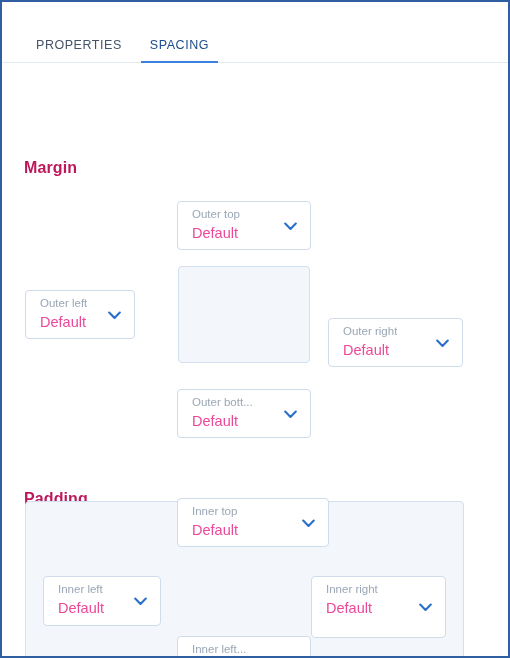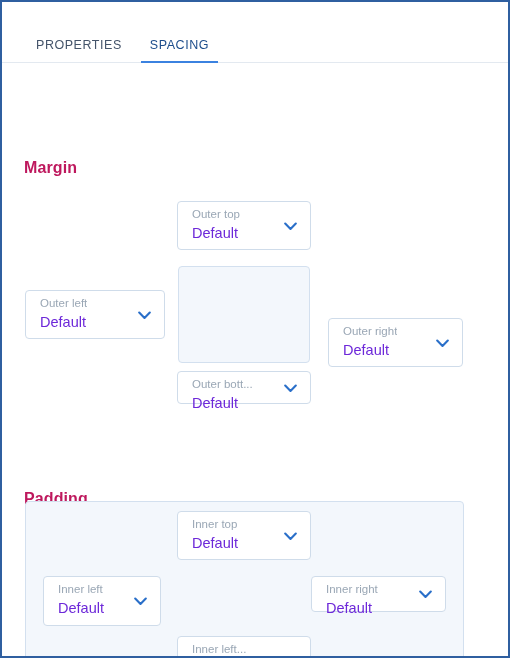--- a/index.html
+++ b/index.html
@@ -101,21 +101,21 @@
     color: #9aa7b5;
     white-space: nowrap;
     overflow: hidden;
     pointer-events: none;
   }
   .field .value {
     position: absolute;
     left: 14px;
     top: 23px;
     font-size: 14.5px;
-    color: #6d28d9;
+    color: #ec4899;
     white-space: nowrap;
   }
   .field .chev {
     position: absolute;
     right: 13px;
     top: 50%;
     margin-top: -4px;
     width: 13px;
     height: 9px;
     line-height: 0;
@@ -171,75 +171,75 @@
     <div class="field" style="left:175px; top:138px; width:134px; height:49px;">
       <span class="label">Outer top</span>
       <span class="value">Default</span>
       <span class="chev">
         <svg width="13" height="9" viewBox="0 0 13 9">
             <path d="M1.2 1.6 L6.5 7 L11.8 1.6" fill="none" stroke="#2a6fc9" stroke-width="2.1" stroke-linecap="round" stroke-linejoin="round"></path>
           </svg>
       </span>
     </div>
 
-    <div class="field" style="left:23px; top:227px; width:140px; height:49px;">
+    <div class="field" style="left:23px; top:227px; width:110px; height:49px;">
       <span class="label">Outer left</span>
       <span class="value">Default</span>
       <span class="chev">
         <svg width="13" height="9" viewBox="0 0 13 9">
             <path d="M1.2 1.6 L6.5 7 L11.8 1.6" fill="none" stroke="#2a6fc9" stroke-width="2.1" stroke-linecap="round" stroke-linejoin="round"></path>
           </svg>
       </span>
     </div>
 
     <div class="field" style="left:326px; top:227px; width:135px; height:49px;margin-top:28px;">
       <span class="label">Outer right</span>
       <span class="value">Default</span>
       <span class="chev">
         <svg width="13" height="9" viewBox="0 0 13 9">
             <path d="M1.2 1.6 L6.5 7 L11.8 1.6" fill="none" stroke="#2a6fc9" stroke-width="2.1" stroke-linecap="round" stroke-linejoin="round"></path>
           </svg>
       </span>
     </div>
 
-    <div class="field" style="left:175px; top:308px; width:134px; height:33px;">
+    <div class="field" style="left:175px; top:326px; width:134px; height:49px;">
       <span class="label">Outer bott...</span>
       <span class="value">Default</span>
       <span class="chev">
         <svg width="13" height="9" viewBox="0 0 13 9">
             <path d="M1.2 1.6 L6.5 7 L11.8 1.6" fill="none" stroke="#2a6fc9" stroke-width="2.1" stroke-linecap="round" stroke-linejoin="round"></path>
           </svg>
       </span>
     </div>
 
     <div class="section-title" id="padding-title">Padding</div>
 
     <div class="padding-box"></div>
 
-    <div class="field" style="left:175px; top:448px; width:134px; height:49px;">
+    <div class="field" style="left:175px; top:435px; width:152px; height:49px;">
       <span class="label">Inner top</span>
       <span class="value">Default</span>
       <span class="chev">
         <svg width="13" height="9" viewBox="0 0 13 9">
             <path d="M1.2 1.6 L6.5 7 L11.8 1.6" fill="none" stroke="#2a6fc9" stroke-width="2.1" stroke-linecap="round" stroke-linejoin="round"></path>
           </svg>
       </span>
     </div>
 
     <div class="field" style="left:41px; top:513px; width:118px; height:50px;">
       <span class="label">Inner left</span>
       <span class="value">Default</span>
       <span class="chev">
         <svg width="13" height="9" viewBox="0 0 13 9">
             <path d="M1.2 1.6 L6.5 7 L11.8 1.6" fill="none" stroke="#2a6fc9" stroke-width="2.1" stroke-linecap="round" stroke-linejoin="round"></path>
           </svg>
       </span>
     </div>
 
-    <div class="field" style="left:309px; top:513px; width:135px; height:36px;">
+    <div class="field" style="left:309px; top:513px; width:135px; height:62px;">
       <span class="label">Inner right</span>
       <span class="value">Default</span>
       <span class="chev">
         <svg width="13" height="9" viewBox="0 0 13 9">
             <path d="M1.2 1.6 L6.5 7 L11.8 1.6" fill="none" stroke="#2a6fc9" stroke-width="2.1" stroke-linecap="round" stroke-linejoin="round"></path>
           </svg>
       </span>
     </div>
 
     <div class="field" style="left:175px; top:573px; width:134px; height:49px;">

